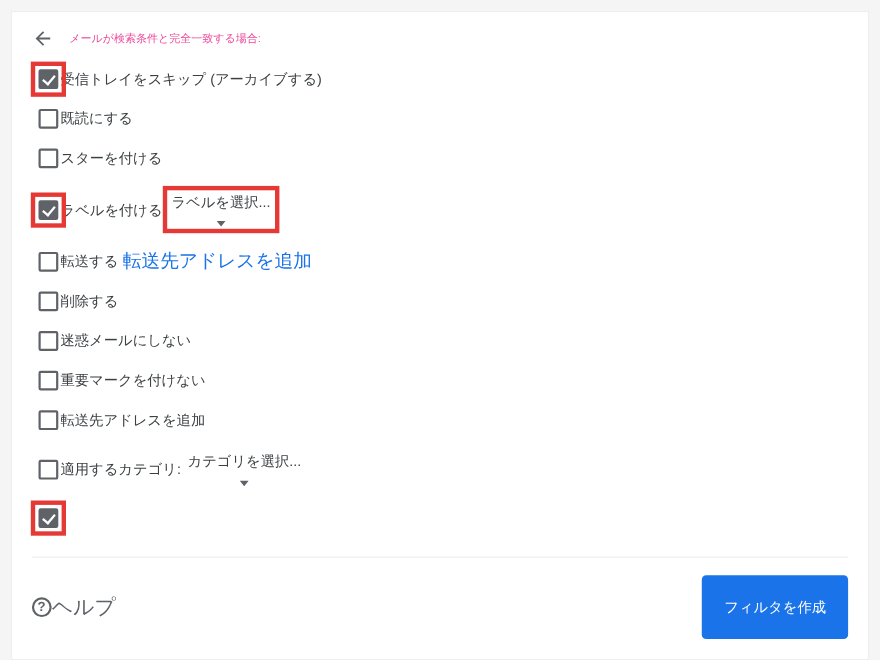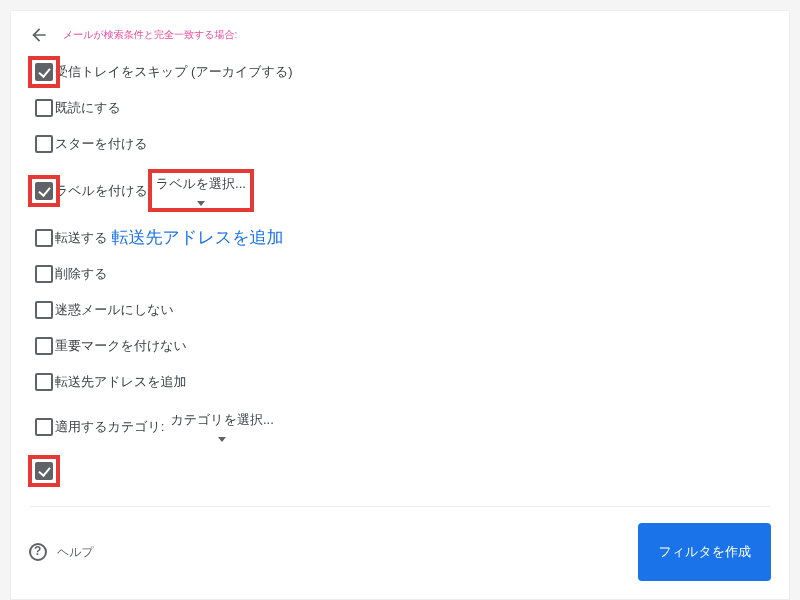--- a/index.html
+++ b/index.html
@@ -16,21 +16,21 @@
 .cb.on { background:#5f6368; border-color:#5f6368; }
 .cb.on::after { content:""; position:absolute; top:1px; left:4px; width:5px; height:9px; border:solid #fff; border-width:0 2px 2px 0; transform:rotate(40deg); }
 .hl { position:absolute; top:-5px; left:-5px; width:32px; height:32px; border:4px solid #e53935; pointer-events:none; }
 .lbl { font-size:13px; color:#3c4043; }
 .lbl.bold { font-weight:700; }
 .dd { display:inline-flex; align-items:center; gap:8px; font-size:13px; color:#3c4043; padding:4px 6px; cursor:pointer;flex-direction:column; }
 .dd .caret { width:0; height:0; border-left:4px solid transparent; border-right:4px solid transparent; border-top:5px solid #5f6368; }
 .ddbox { border:4px solid #e53935; padding:2px 4px; }
 .link { font-size:17px; color:#1a73e8; cursor:pointer; margin-left:4px; }
 .ftr { display:flex; align-items:center; justify-content:space-between; border-top:1px solid #eee; padding:16px 0 18px 0; margin-top:6px; }
-.help { display:flex; align-items:center; gap:10px; color:#5f6368; font-size:12px; }
+.help { display:flex; align-items:center; color:#5f6368; font-size:19px; }
 .hicon { width:18px; height:18px; border:2px solid #5f6368; border-radius:50%; position:relative; }
 .hicon::after { content:"?"; position:absolute; top:-1px; left:3px; font-size:12px; color:#5f6368; font-weight:bold; }
 .btn { background:#1a73e8; color:#fff; font-size:13px; padding:20px 20px; border:none; border-radius:4px; cursor:pointer; }
 .wm { position:absolute; bottom:8px; left:8px; font-size:18px; color:#bdbdbd; letter-spacing:1px; font-style:italic; font-family: Georgia, serif; text-shadow:0 0 1px #fff; pointer-events:none; }
 </style>
 </head>
 <body>
 
 <div class="panel">
 

